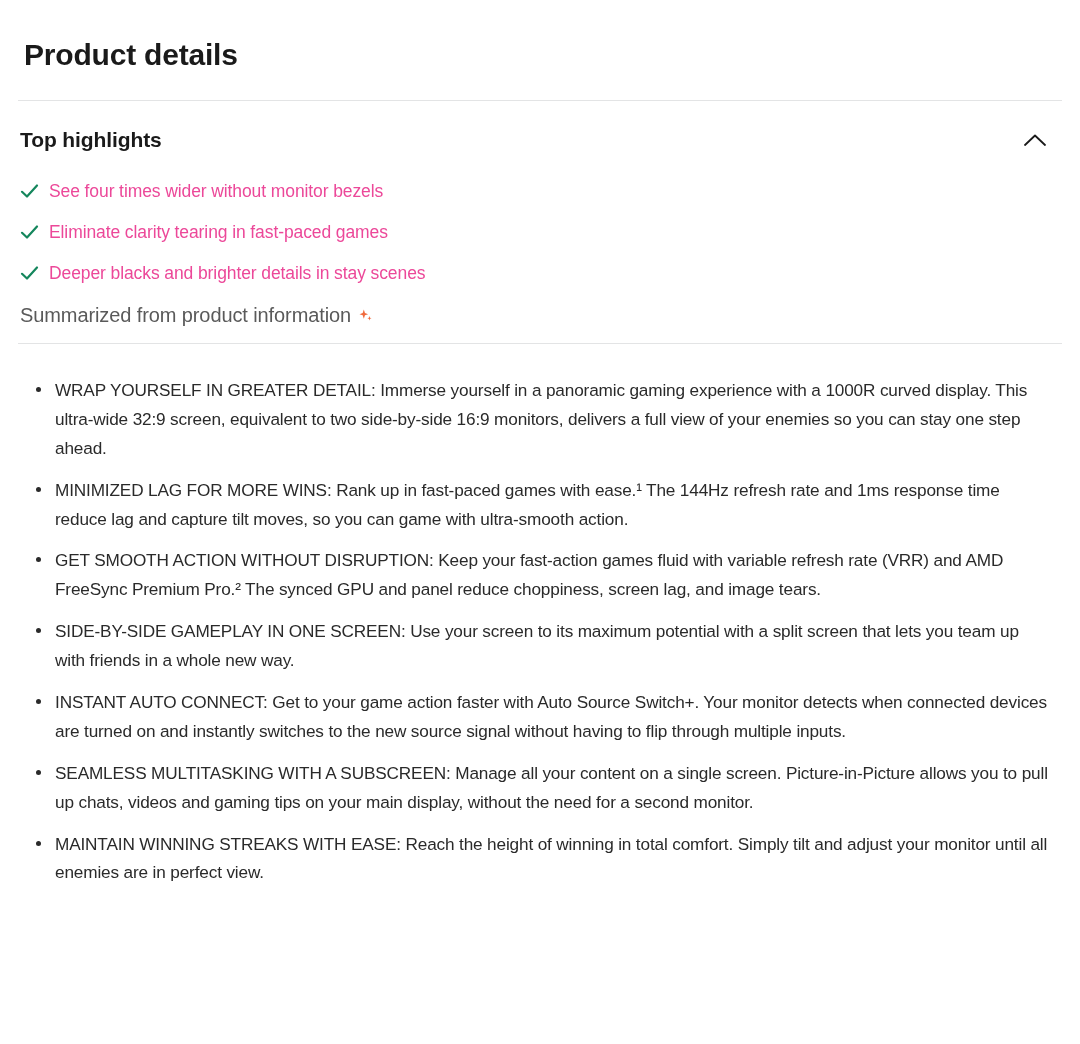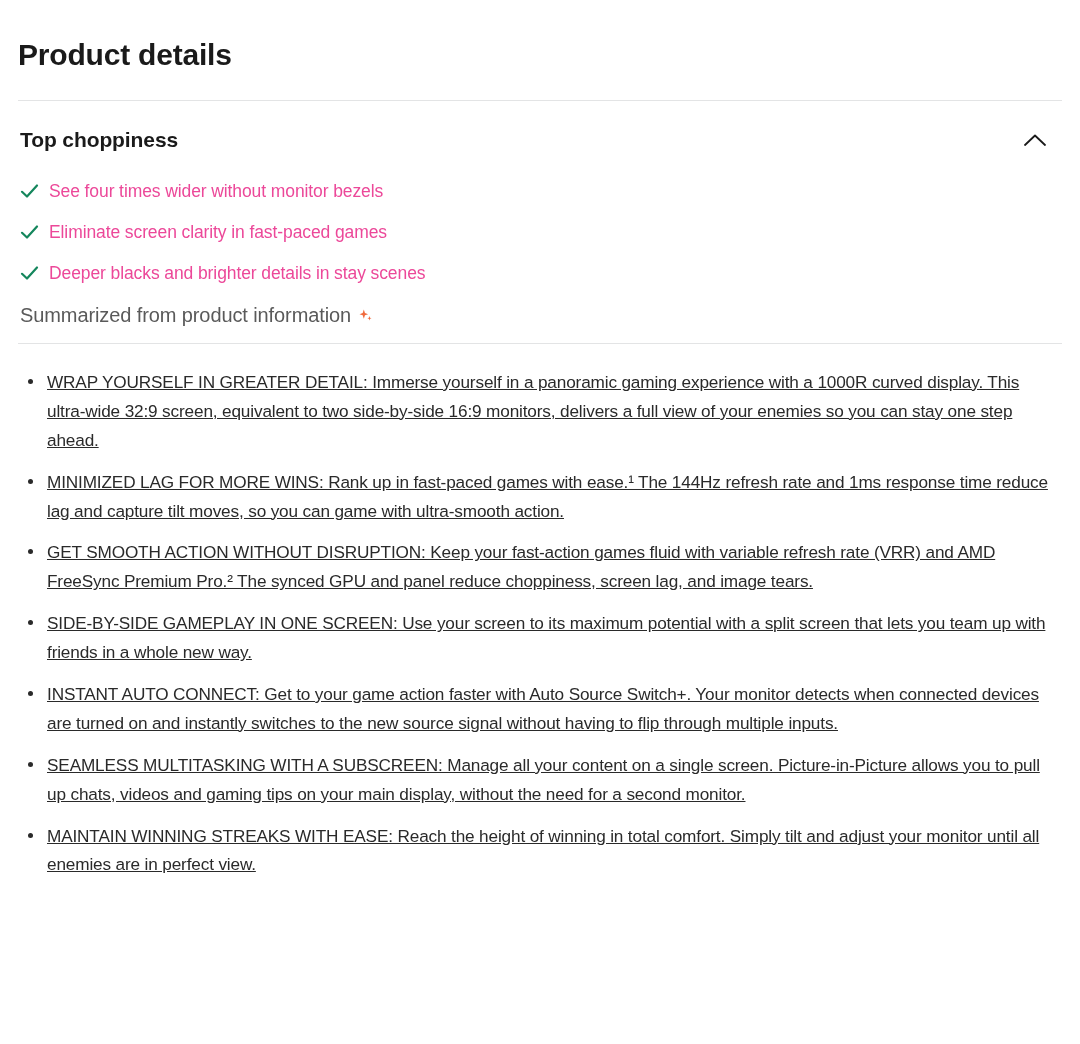--- a/index.html
+++ b/index.html
@@ -17,21 +17,21 @@
   .page {
     width: 1080px;
     box-sizing: border-box;
     padding: 0 18px;
   }
   .page-title {
     font-size: 30px;
     font-weight: bold;
     letter-spacing: -0.2px;
     color: #1a1a1a;
-    margin: 38px 0 28px 0;
+    margin: 38px 0 28px 6px;
   }
   .divider {
     height: 1px;
     background: #e3e4e5;
     width: 100%;
   }
   .section-header {
     display: flex;
     align-items: center;
     justify-content: space-between;
@@ -87,24 +87,23 @@
     font-size: 20px;
     color: #5a5a5a;
     letter-spacing: -0.1px;
   }
   .sparkle-icon {
     display: inline-block;
     line-height: 1;
   }
 
   .details-list {
-    margin: 4px;
+    margin: 12px;
     padding: 20px 0 24px 0;
     list-style: none;
-    text-decoration: underline;
   }
   .detail-item {
     position: relative;
     padding-left: 25px;
     margin-bottom: 13px;
     font-size: 17.2px;
     line-height: 1.68;
     color: #2a2a2a;
     letter-spacing: -0.15px;
   }
@@ -123,21 +122,21 @@
 </head>
 <body>
 
 <div class="page">
 
   <h1 class="page-title">Product details</h1>
 
   <div class="divider"></div>
 
   <div class="section-header">
-    <span class="section-title">Top choppiness</span>
+    <span class="section-title">Top highlights</span>
     <button class="chevron-btn" aria-label="collapse">
       <svg width="22" height="14" viewBox="0 0 22 14" fill="none">
         <path d="M1 12 L11 2.5 L21 12" stroke="#1a1a1a" stroke-width="1.8" fill="none" stroke-linecap="round" stroke-linejoin="round"></path>
       </svg>
     </button>
   </div>
 
   <ul class="highlights">
     <li class="highlight-item">
       <span class="check-icon">
@@ -146,21 +145,21 @@
         </svg>
       </span>
       <span class="highlight-text">See four times wider without monitor bezels</span>
     </li>
     <li class="highlight-item">
       <span class="check-icon">
         <svg width="19" height="19" viewBox="0 0 19 19" fill="none">
           <path d="M2 9.8 L7 14.5 L17 3.5" stroke="#14865c" stroke-width="2.2" fill="none" stroke-linecap="round" stroke-linejoin="round"></path>
         </svg>
       </span>
-      <span class="highlight-text">Eliminate screen clarity in fast-paced games</span>
+      <span class="highlight-text">Eliminate clarity tearing in fast-paced games</span>
     </li>
     <li class="highlight-item">
       <span class="check-icon">
         <svg width="19" height="19" viewBox="0 0 19 19" fill="none">
           <path d="M2 9.8 L7 14.5 L17 3.5" stroke="#14865c" stroke-width="2.2" fill="none" stroke-linecap="round" stroke-linejoin="round"></path>
         </svg>
       </span>
       <span class="highlight-text">Deeper blacks and brighter details in stay scenes</span>
     </li>
   </ul>

